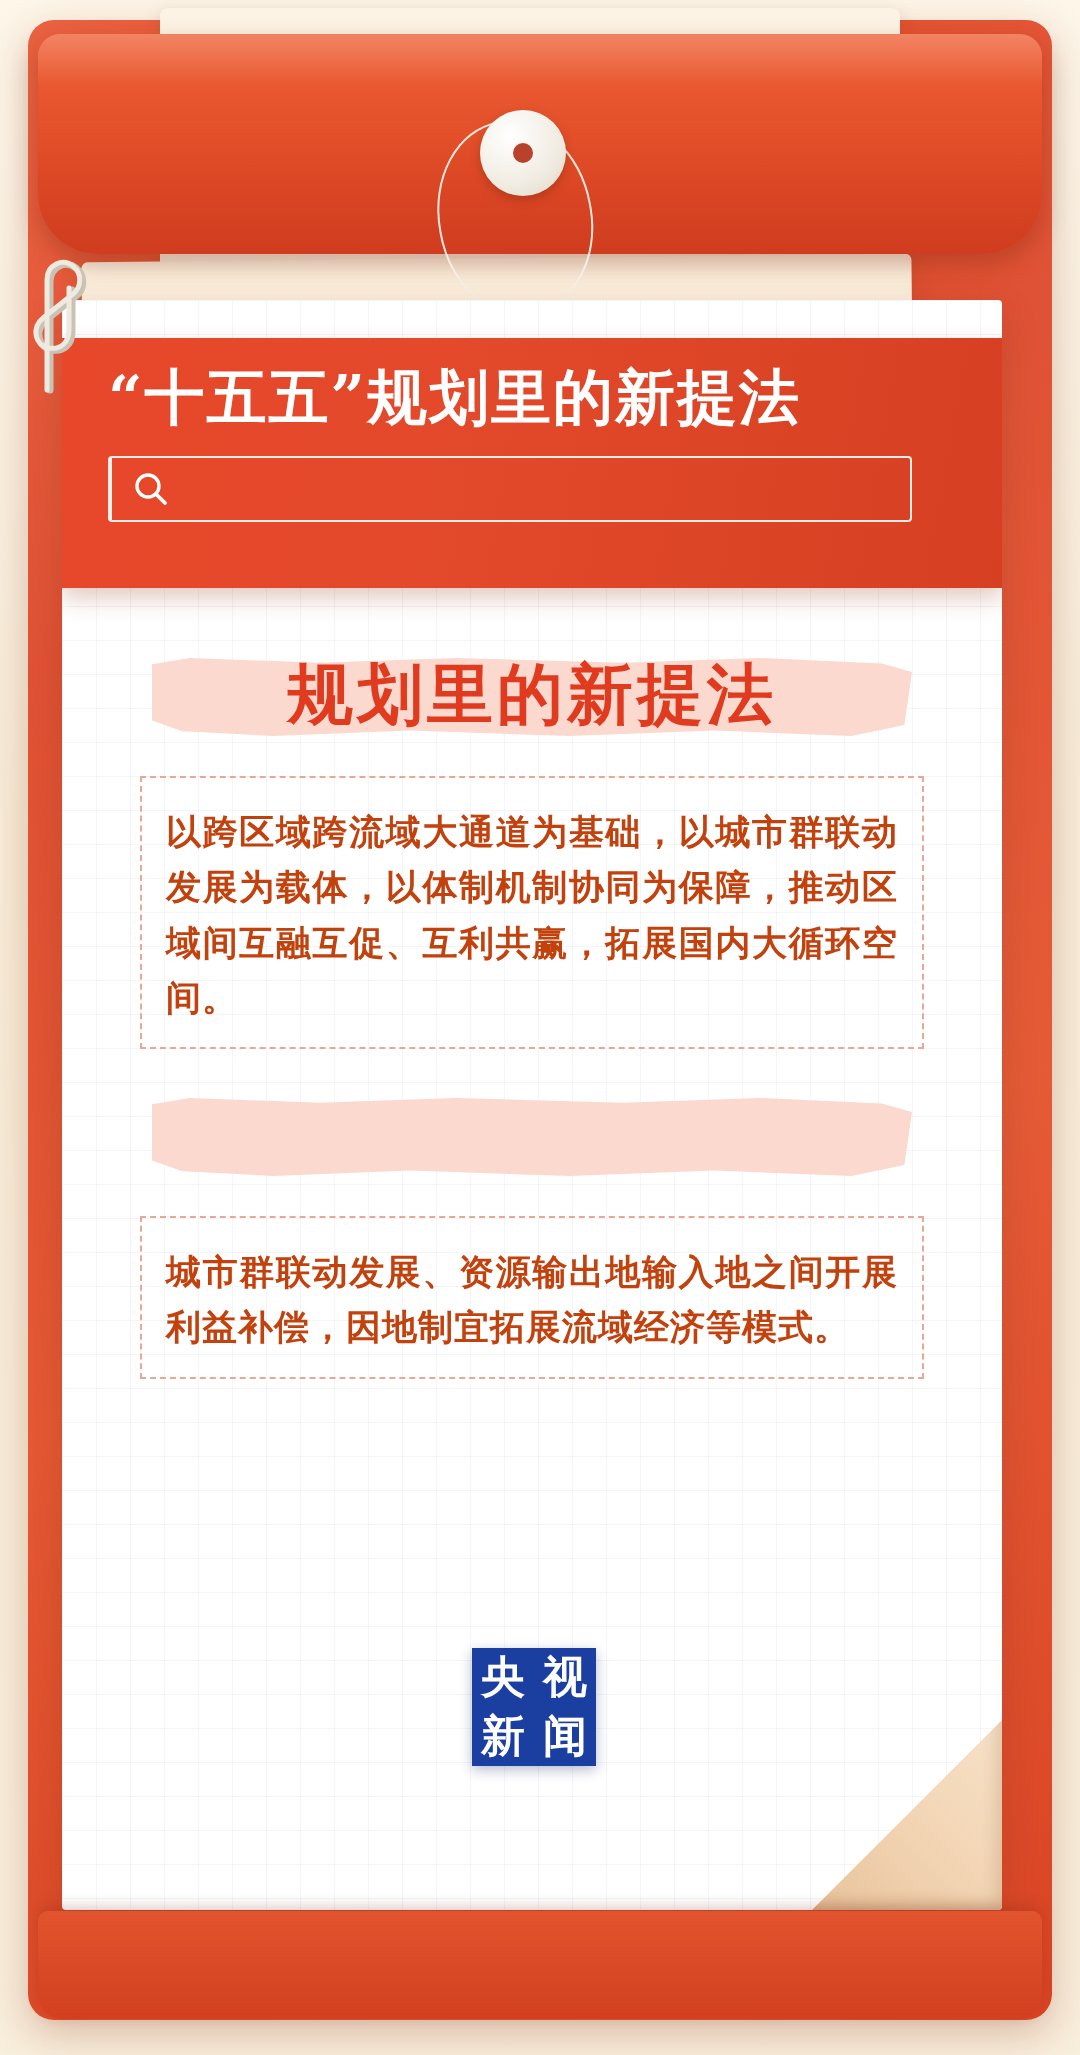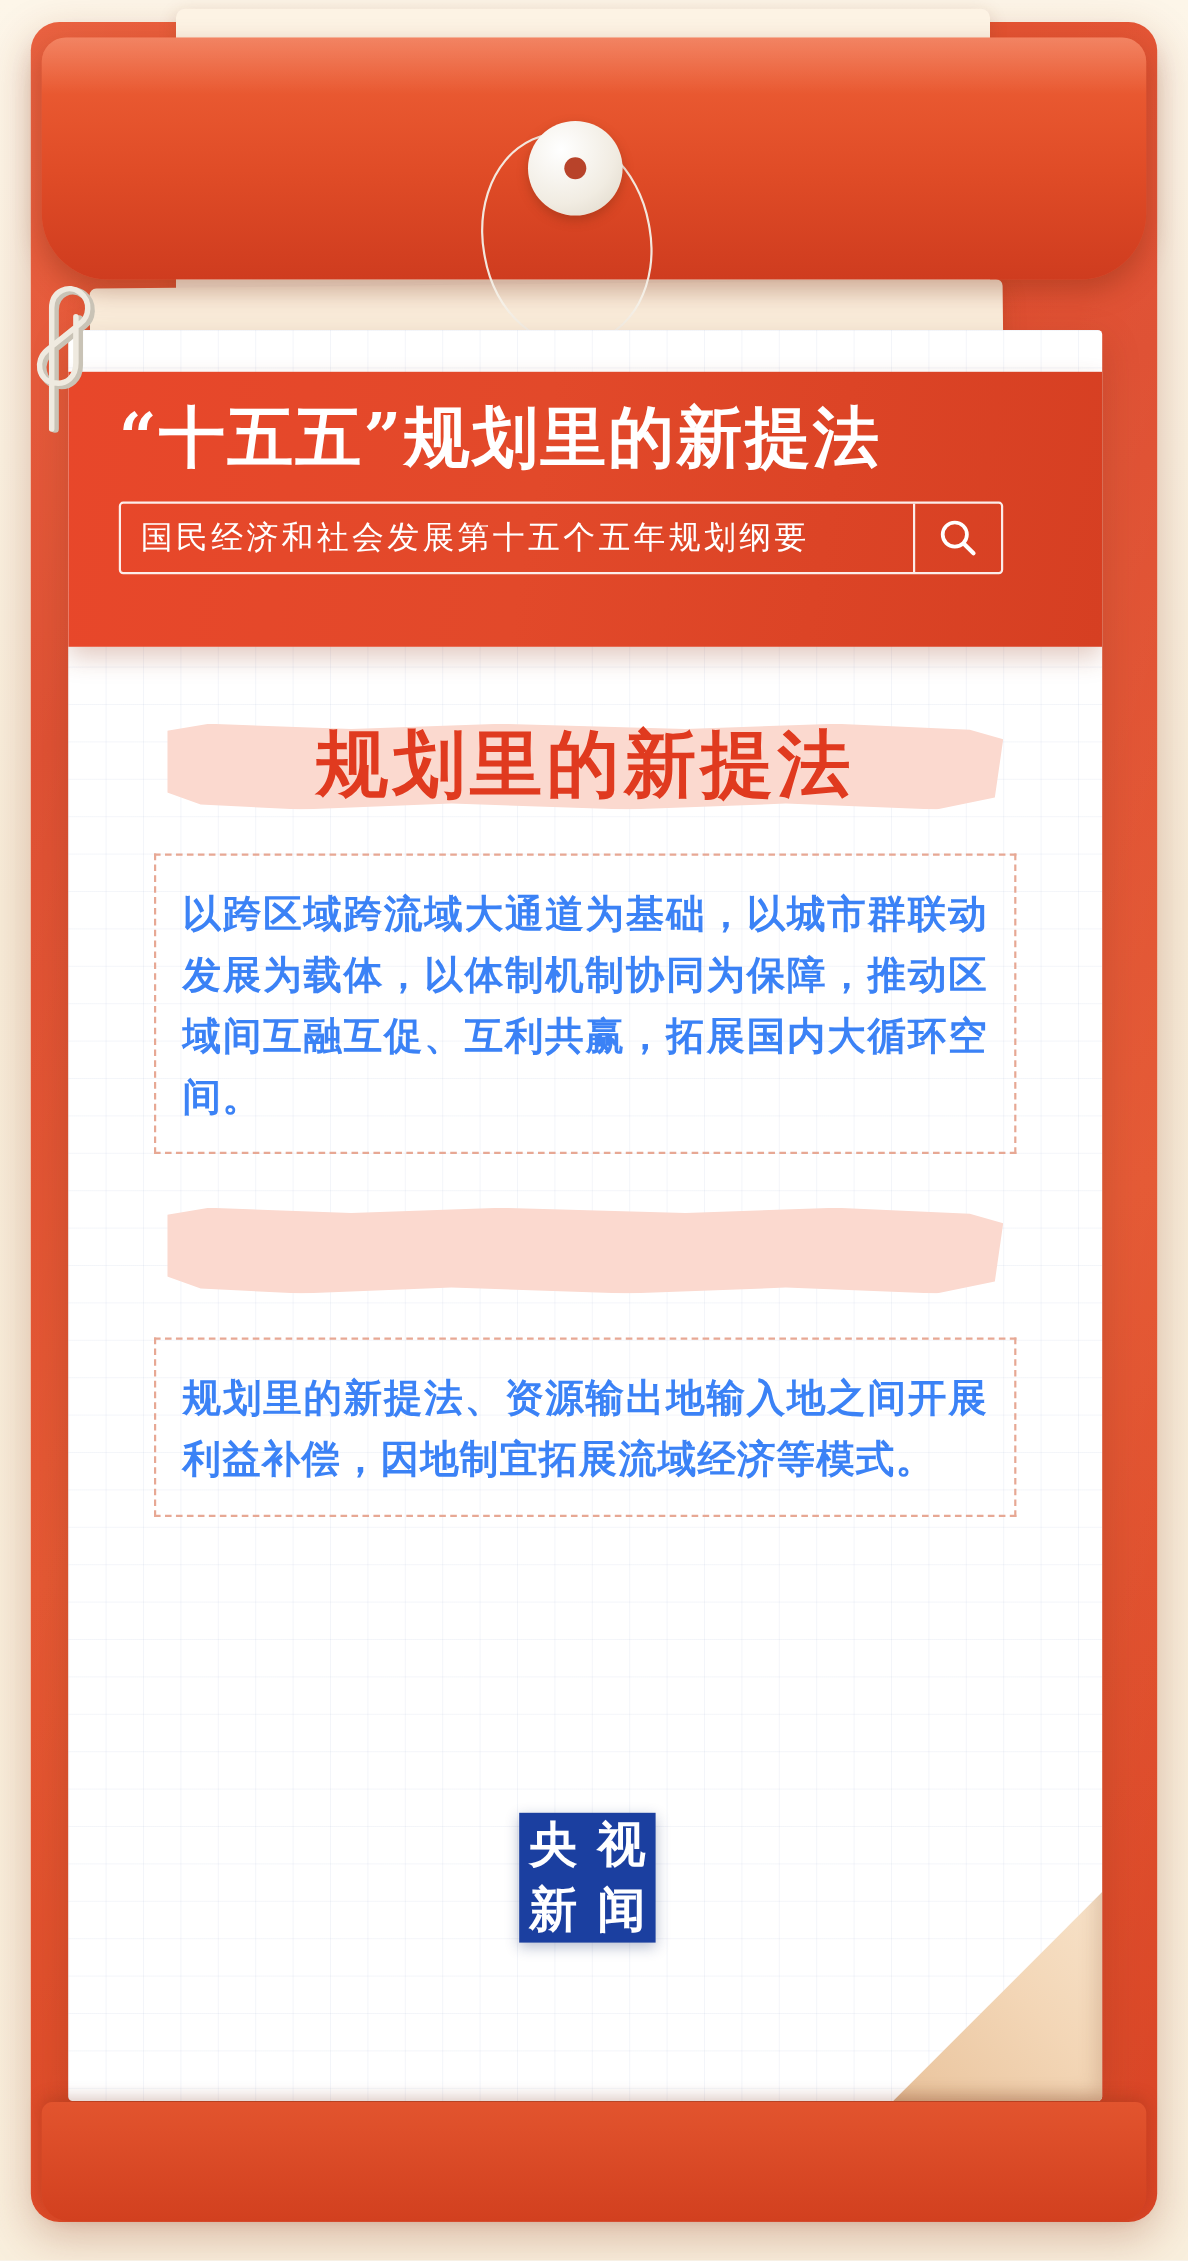--- a/index.html
+++ b/index.html
@@ -241,21 +241,21 @@
   .body-box {
     position: relative;
     margin: 16px 78px 0 78px;
     border: 2px dashed #e7a894;
     padding: 26px 24px 22px 24px;
     box-sizing: border-box;
   }
   .body-text {
     font-size: 35px;
     line-height: 1.58;
-    color: #3b82f6;
+    color: #c2410c;
     font-family: "DejaVu Serif", "Liberation Serif", serif;
     font-weight: bold;
     letter-spacing: 1px;
     text-align: justify;
   }
 
   
   .logo {
     position: absolute;
     left: 410px;
@@ -315,21 +315,20 @@
     <div class="string-loop"></div>
     <div class="disc"></div>
   </div>
 
   <div class="card">
     <div class="grid-bg"></div>
 
     <div class="header-band">
       <div class="header-title">“十五五”规划里的新提法</div>
       <div class="subtitle-box">
-        <div class="subtitle-text">国民经济和社会发展第十五个五年规划纲要</div>
         <div class="search-cell">
           <svg width="40" height="40" viewBox="0 0 40 40">
             <circle cx="17" cy="17" r="11" fill="none" stroke="#ffffff" stroke-width="3.4"></circle>
             <line x1="25" y1="25" x2="34" y2="34" stroke="#ffffff" stroke-width="3.8" stroke-linecap="round"></line>
           </svg>
         </div>
       </div>
     </div>
 
     <div class="section" style="top: 330px;">
@@ -340,21 +339,21 @@
       <div class="body-box">
         <div class="body-text">以跨区域跨流域大通道为基础，以城市群联动发展为载体，以体制机制协同为保障，推动区域间互融互促、互利共赢，拓展国内大循环空间。</div>
       </div>
     </div>
 
     <div class="section" style="top: 770px;">
       <div class="heading-wrap">
         <div class="highlight"></div>
       </div>
       <div class="body-box">
-        <div class="body-text">规划里的新提法、资源输出地输入地之间开展利益补偿，因地制宜拓展流域经济等模式。</div>
+        <div class="body-text">城市群联动发展、资源输出地输入地之间开展利益补偿，因地制宜拓展流域经济等模式。</div>
       </div>
     </div>
 
     <div class="logo">
       <span>央</span>
       <span>视</span>
       <span>新</span>
       <span>闻</span>
     </div>
 

